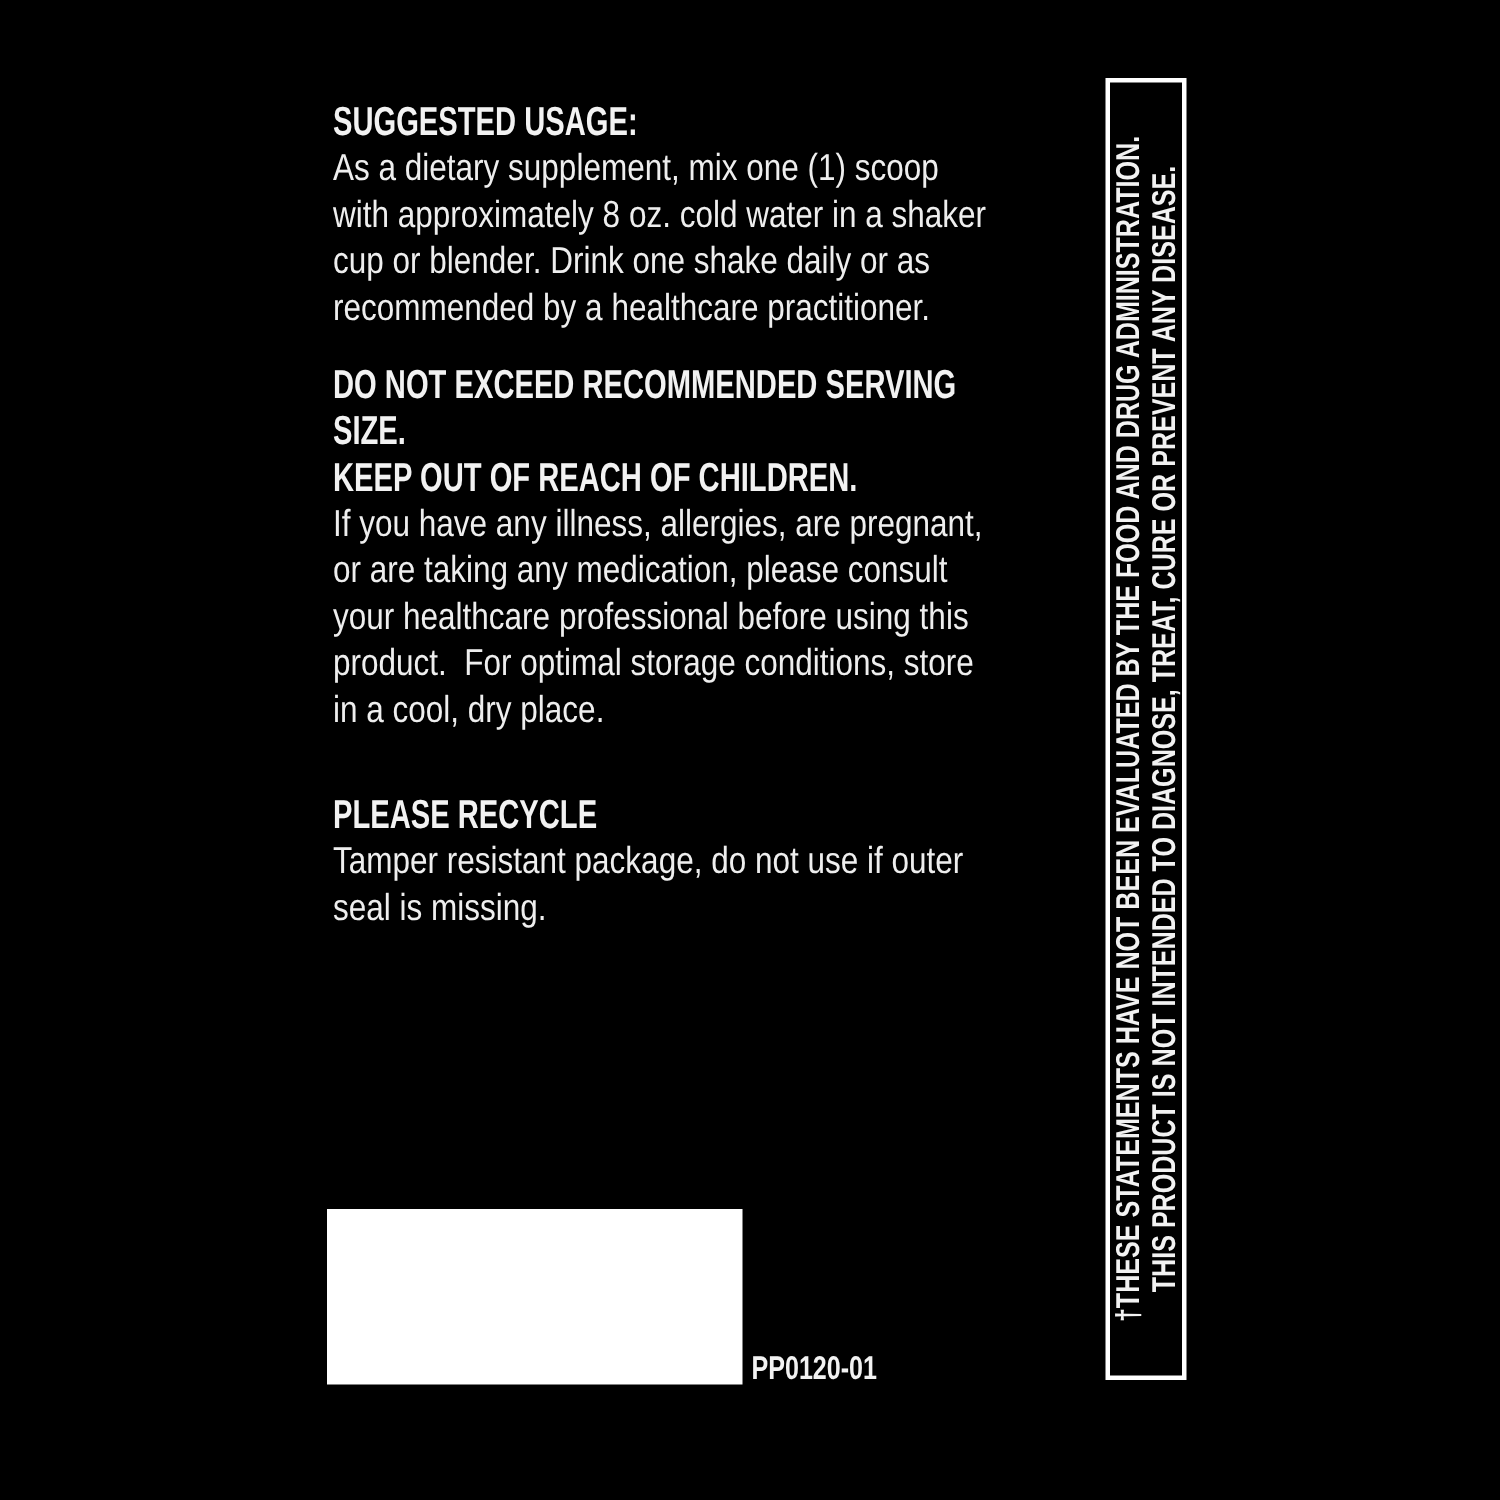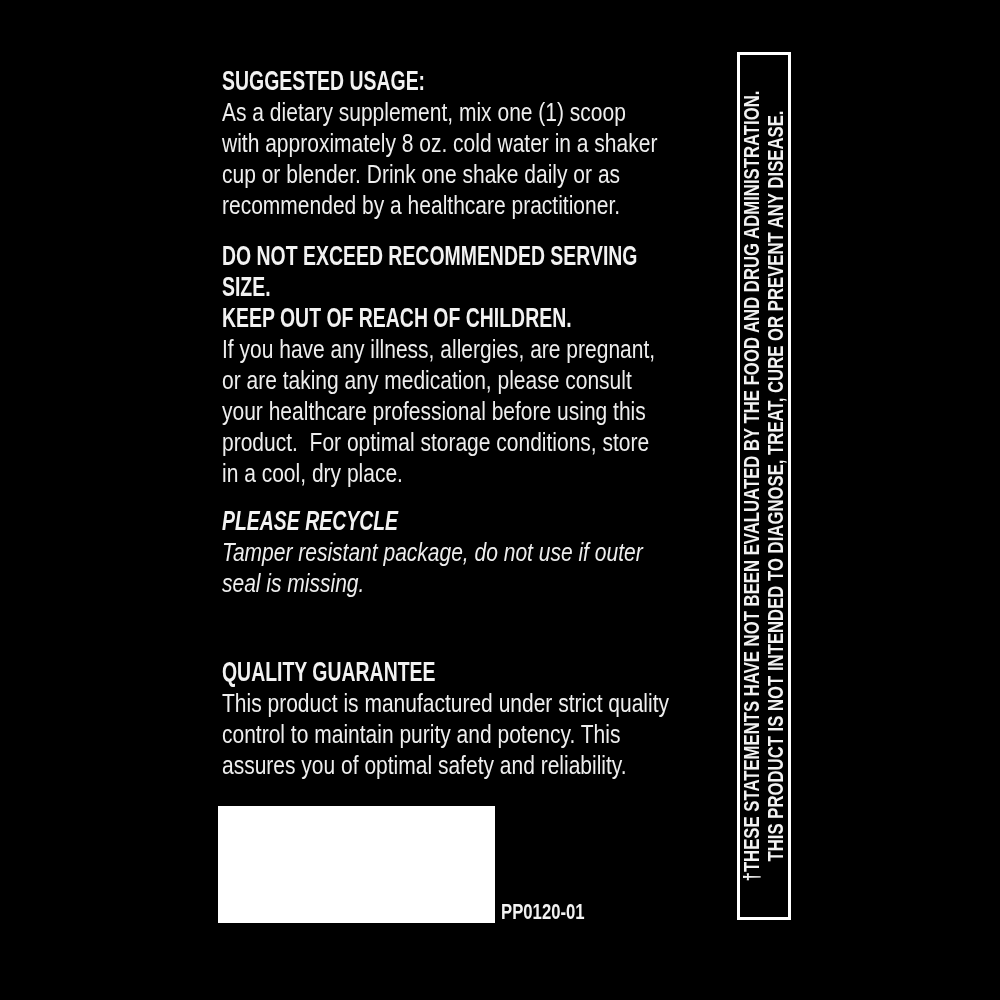--- a/index.html
+++ b/index.html
@@ -36,21 +36,21 @@
     font-size: 25px;
     line-height: 31px;
     font-weight: normal;
     white-space: pre-wrap;
     transform: scaleX(0.84);
     transform-origin: 0 0;
     color: #eeeeee;
   }
   .sec-1 { top: 66px; }
   .sec-2 { top: 241px; }
-  .sec-3 { top: 506px; font-style: italic; }
+  .sec-3 { top: 528px; }
   .sec-4 { top: 657px; }
 
   .barcode-box {
     position: absolute;
     left: 218px;
     top: 806px;
     width: 277px;
     height: 117px;
     background: #ffffff;
   }
@@ -115,26 +115,20 @@
 product.  For optimal storage conditions, store
 in a cool, dry place.</p>
   </section>
 
   <section class="text-section sec-3">
     <h2>PLEASE RECYCLE</h2>
     <p>Tamper resistant package, do not use if outer
 seal is missing.</p>
   </section>
 
-  <section class="text-section sec-4">
-    <h2>QUALITY GUARANTEE</h2>
-    <p>This product is manufactured under strict quality
-control to maintain purity and potency. This
-assures you of optimal safety and reliability.</p>
-  </section>
 
   <div class="barcode-box"></div>
 
   <div class="part-number">PP0120-01</div>
 
   <div class="disclaimer-box"></div>
   <div class="disclaimer-text">†THESE STATEMENTS HAVE NOT BEEN EVALUATED BY THE FOOD AND DRUG ADMINISTRATION.
 THIS PRODUCT IS NOT INTENDED TO DIAGNOSE, TREAT, CURE OR PREVENT ANY DISEASE.</div>
 
 </div>

